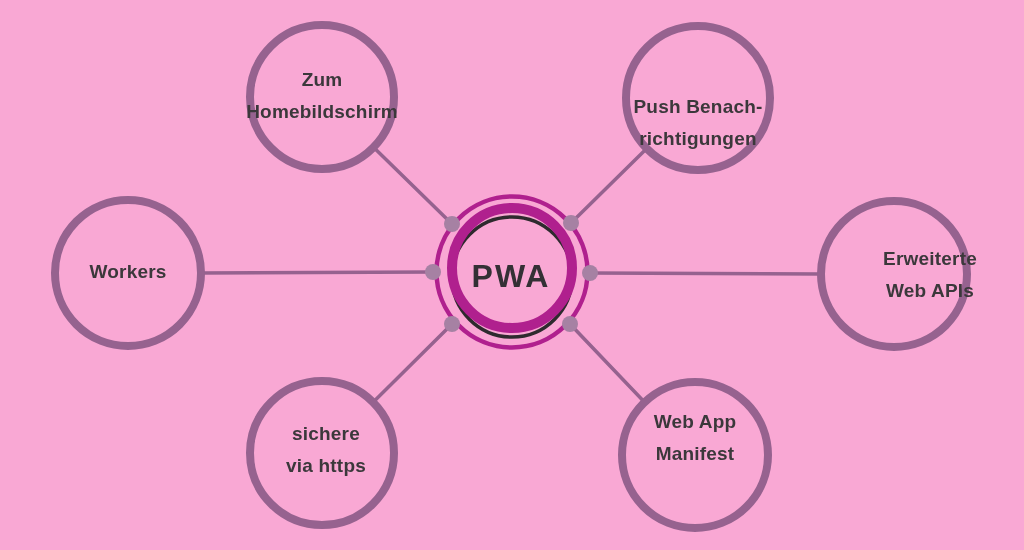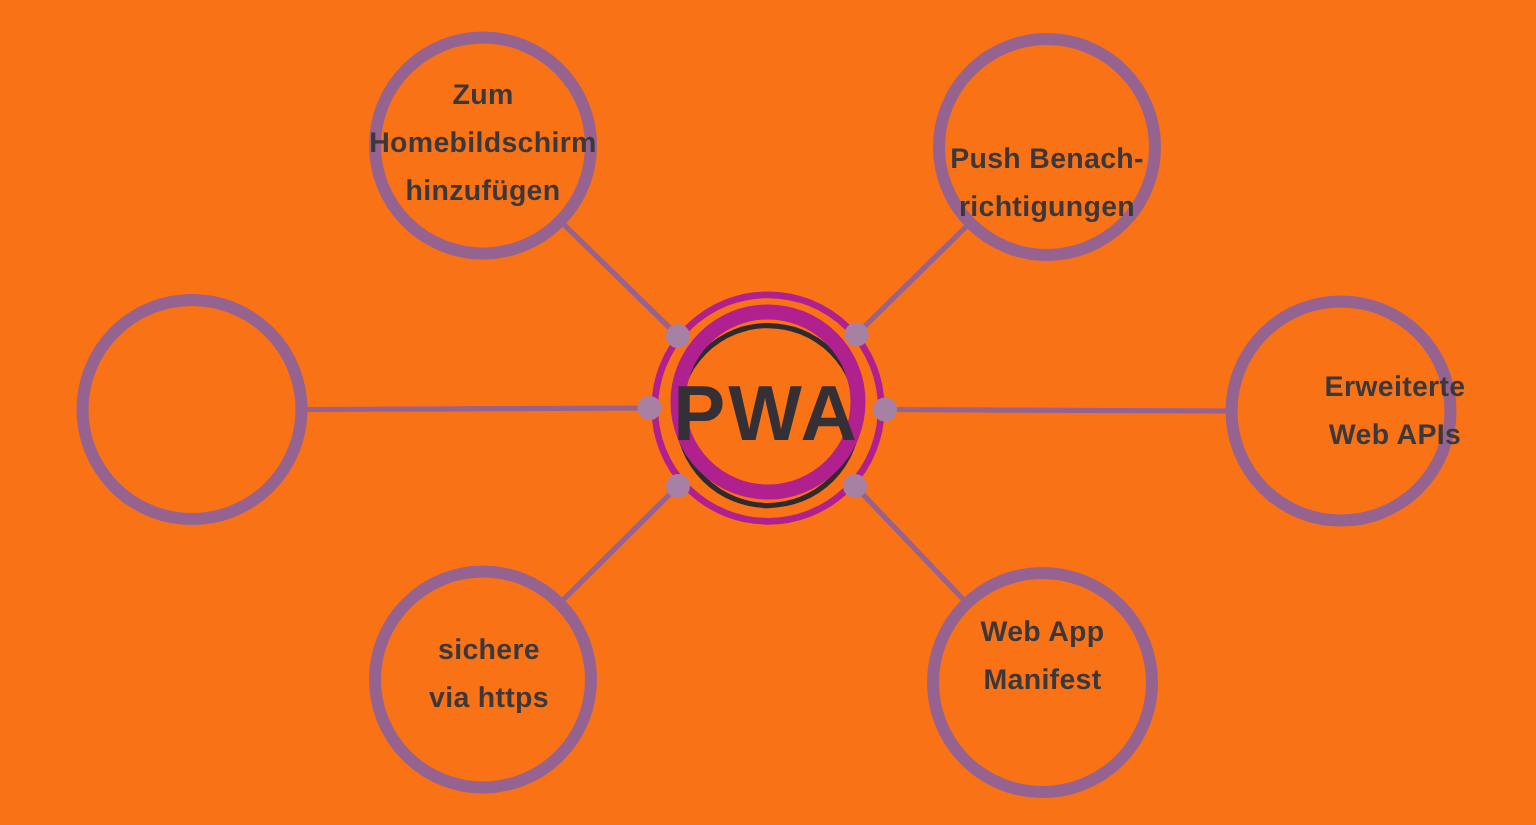--- a/index.html
+++ b/index.html
@@ -1,40 +1,40 @@
 <!DOCTYPE html>
 <html><head>
 <meta charset="utf-8">
 <style>
   html, body { margin: 0; padding: 0; }
   body { background: #ffffff; font-family: "Liberation Sans", sans-serif; }
   .stage {
     position: relative;
     width: 1024px;
     height: 550px;
-    background: #f97316;
+    background: #f9a8d4;
     overflow: hidden;
     text-decoration: underline;
   }
   .stage svg { position: absolute; left: 0; top: 0; }
   .node-label {
     position: absolute;
     width: 170px;
     transform: translate(-50%, -50%);
     text-align: center;
     font-size: 19px;
     font-weight: 700;
     line-height: 32px;
     color: #3b383b;
     letter-spacing: 0.2px;
   }
   .center-label {
     position: absolute;
     transform: translate(-50%, -50%);
-    font-size: 52px;
+    font-size: 32px;
     font-weight: 800;
     letter-spacing: 2px;
     color: #343035;
   }
 </style>
 </head>
 <body>
 
 <div class="stage">
 
@@ -62,29 +62,29 @@
     <circle cx="571" cy="223" r="8" fill="#a681a3"></circle>
     <circle cx="433" cy="272" r="8" fill="#a681a3"></circle>
     <circle cx="590" cy="273" r="8" fill="#a681a3"></circle>
     <circle cx="452" cy="324" r="8" fill="#a681a3"></circle>
     <circle cx="570" cy="324" r="8" fill="#a681a3"></circle>
   </svg>
 
   <div class="node-label" style="left:322px; top:96px;">
     <div>Zum</div>
     <div>Homebildschirm</div>
-    <div>hinzufügen</div>
   </div>
 
   <div class="node-label" style="left:698px; top:98px;margin-top:25px;">
     <div>Push Benach-</div>
     <div>richtigungen</div>
   </div>
 
   <div class="node-label" style="left:128px; top:272px;">
+    <div>Workers</div>
   </div>
 
   <div class="node-label" style="left:930px; top:275px;">
     <div>Erweiterte</div>
     <div>Web APIs</div>
   </div>
 
   <div class="node-label" style="left:326px; top:450px;">
     <div>sichere</div>
     <div>via https</div>

